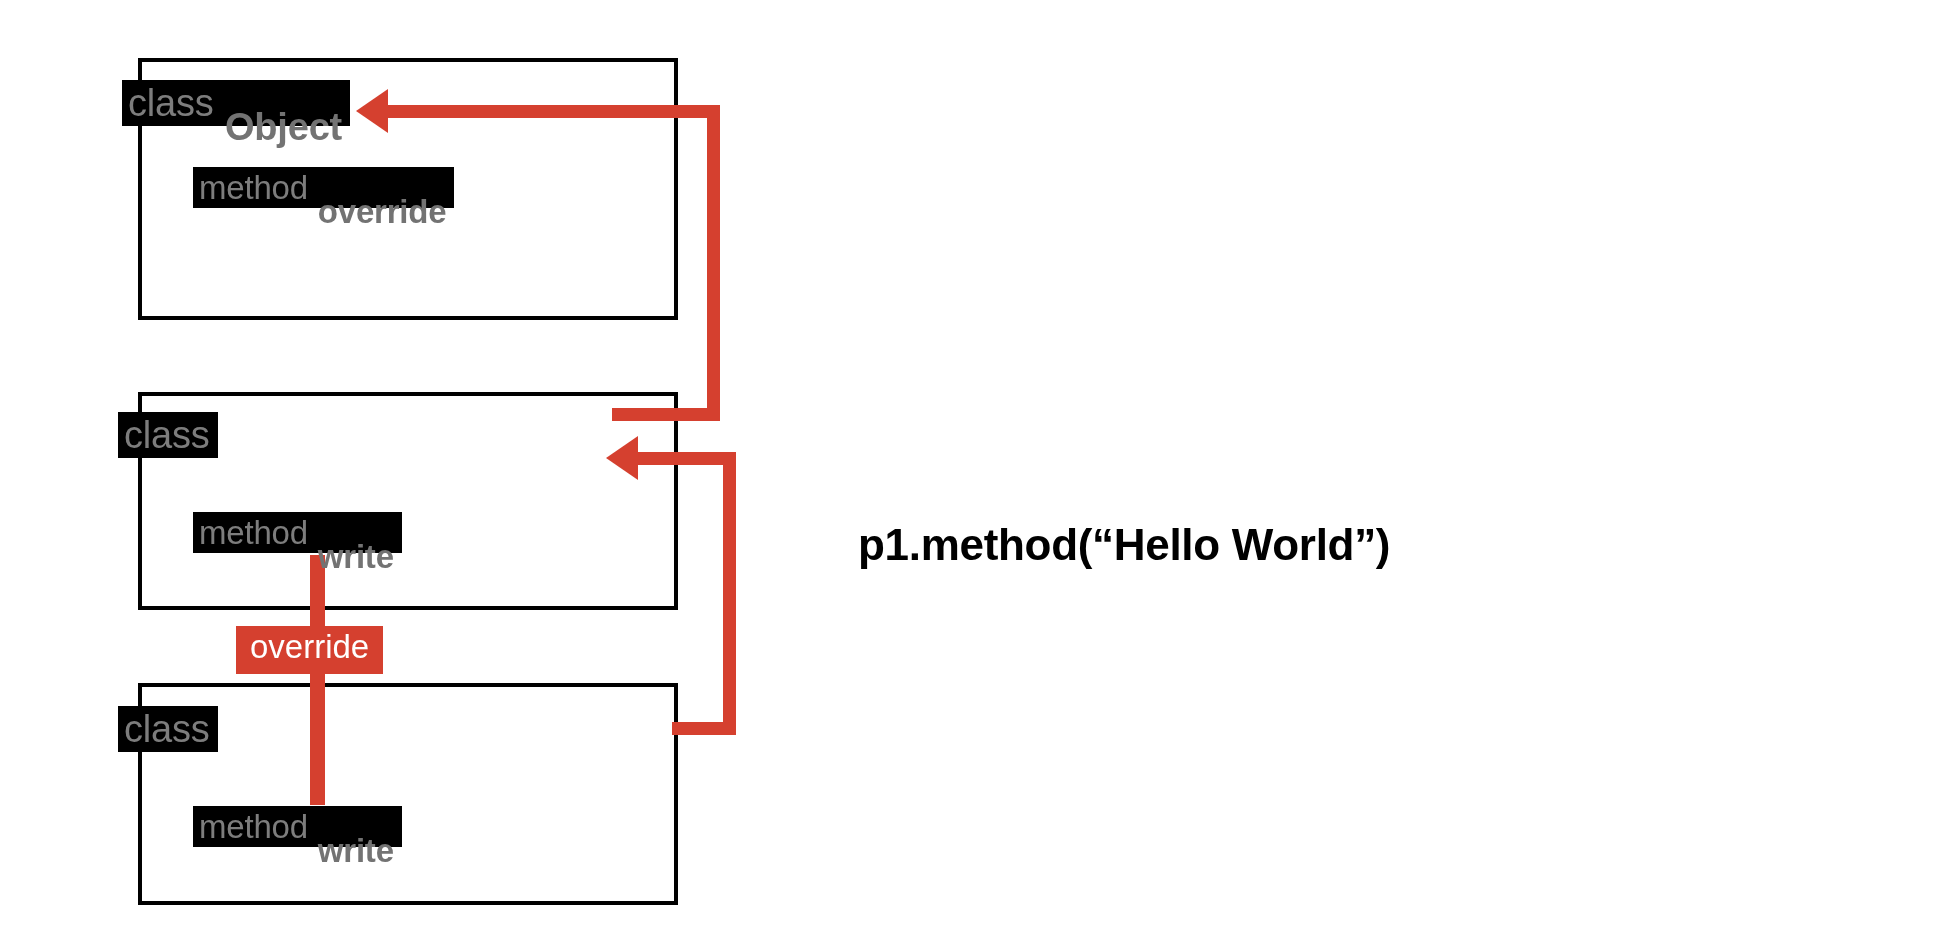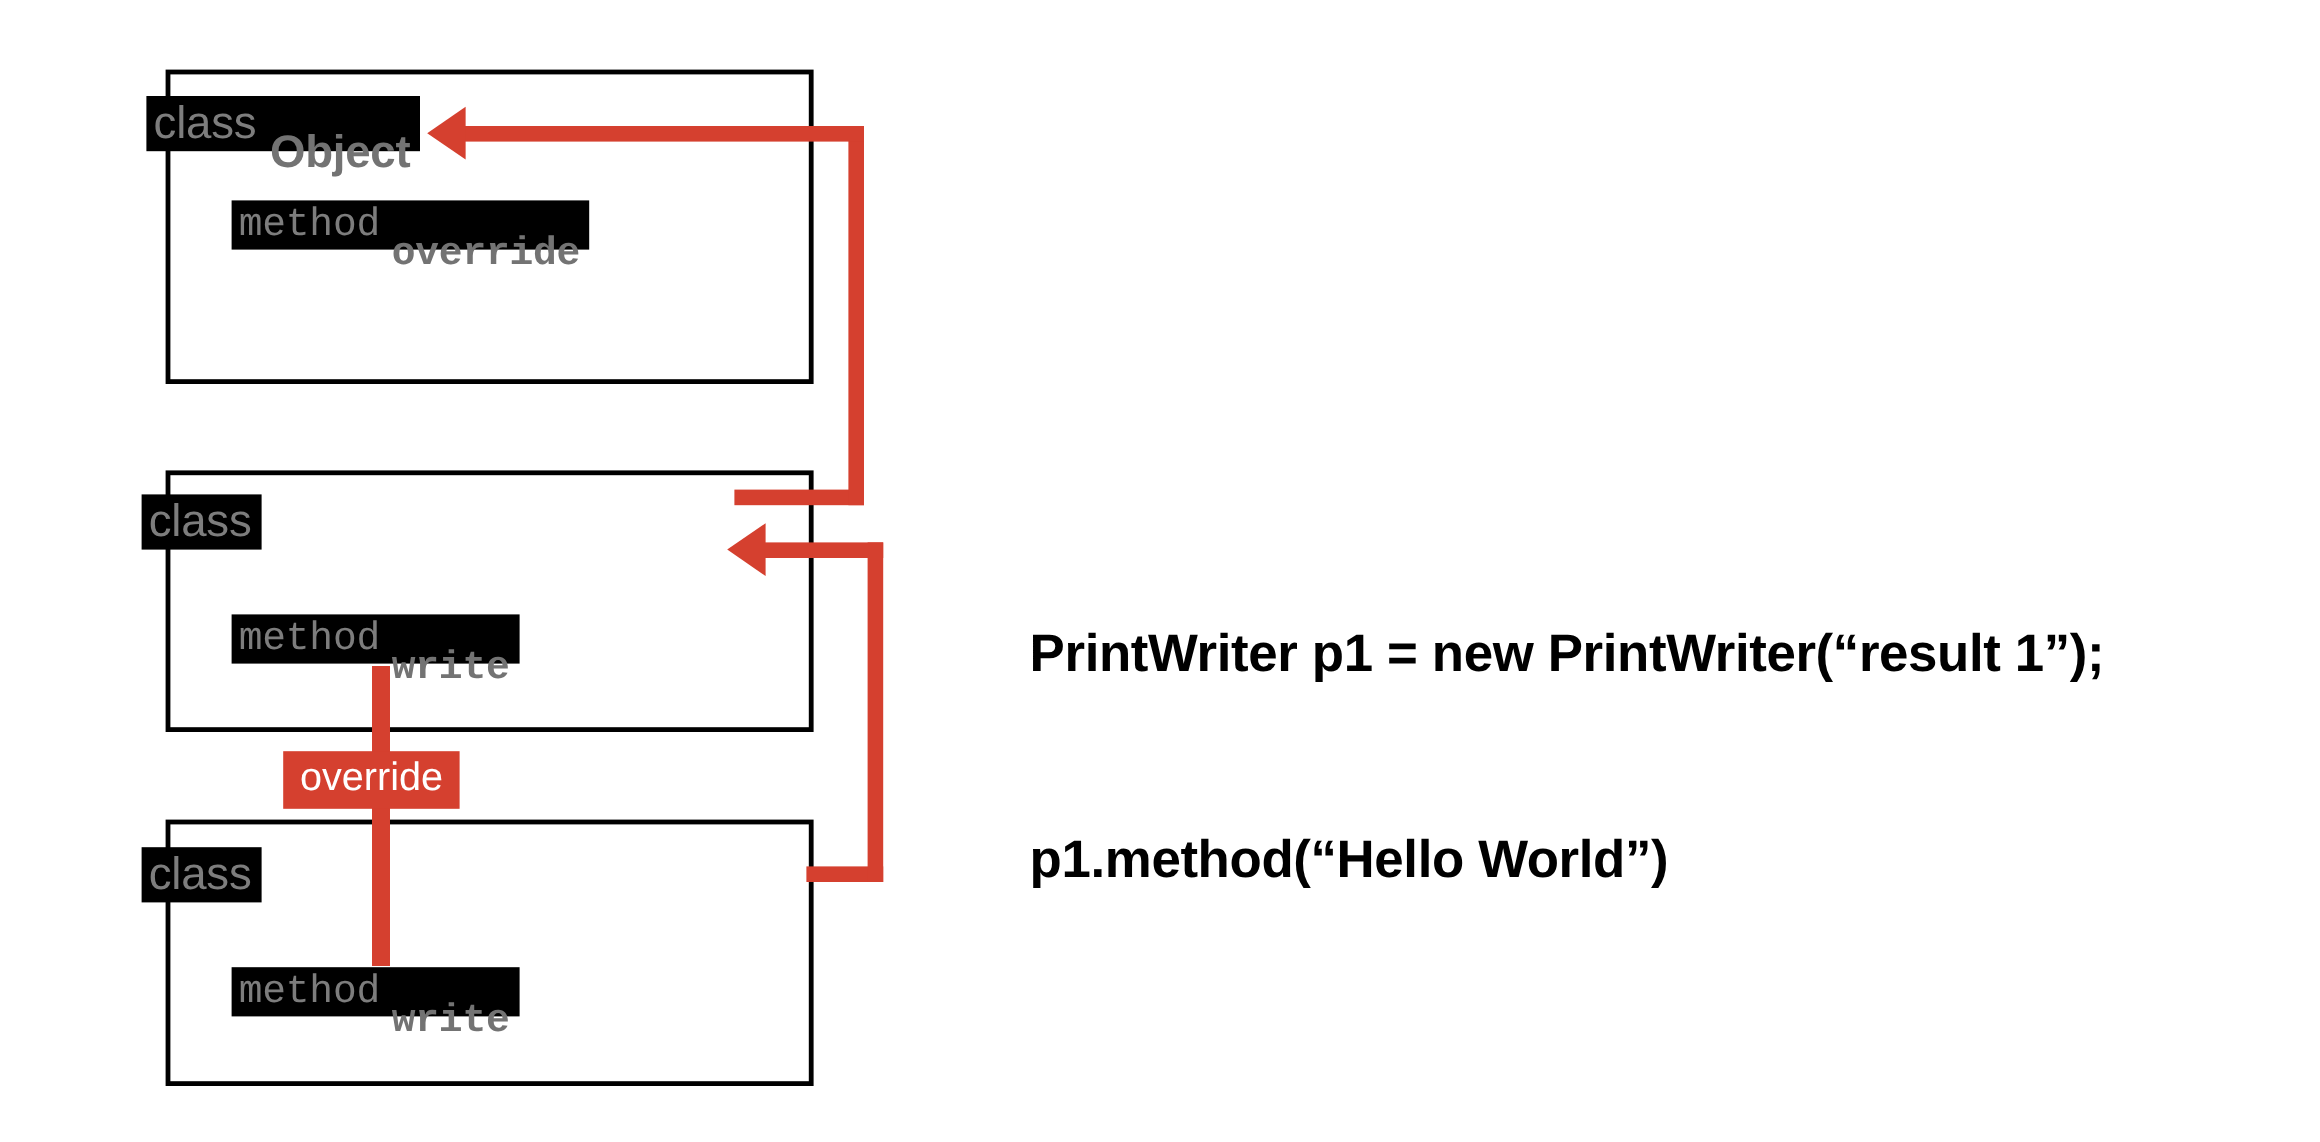--- a/index.html
+++ b/index.html
@@ -61,21 +61,20 @@
     font-size: 38px;
     height: 46px;
     padding: 0 8px 0 6px;
     line-height: 1;
   }
   .method-chip {
     font-size: 33px;
     height: 41px;
     padding: 0 8px 0 6px;
     line-height: 1;
-    font-family: Liberation Mono, monospace;
   }
 
   #chip-class-object      { left: 122px; top: 80px; }
   #chip-method-tostring   { left: 193px; top: 167px; }
   #chip-class-writer      { left: 118px; top: 412px; }
   #chip-method-write-w    { left: 193px; top: 512px; }
   #chip-class-printwriter { left: 118px; top: 706px; }
   #chip-method-write-pw   { left: 193px; top: 806px; }
 
   
@@ -185,17 +184,16 @@
   </div>
 
   <div class="chip method-chip" id="chip-method-write-pw">
     <span class="kw">method</span>
       <span class="nm">write</span>
   </div>
 
   <div id="override-tag">override</div>
 
   <div id="code-block">
-    <span class="code-line">PrintWriter p1 = new PrintWriter(“result 1”);</span>
     <span class="code-line">p1.method(“Hello World”)</span>
   </div>
 
 </div>
 
 </body></html>

